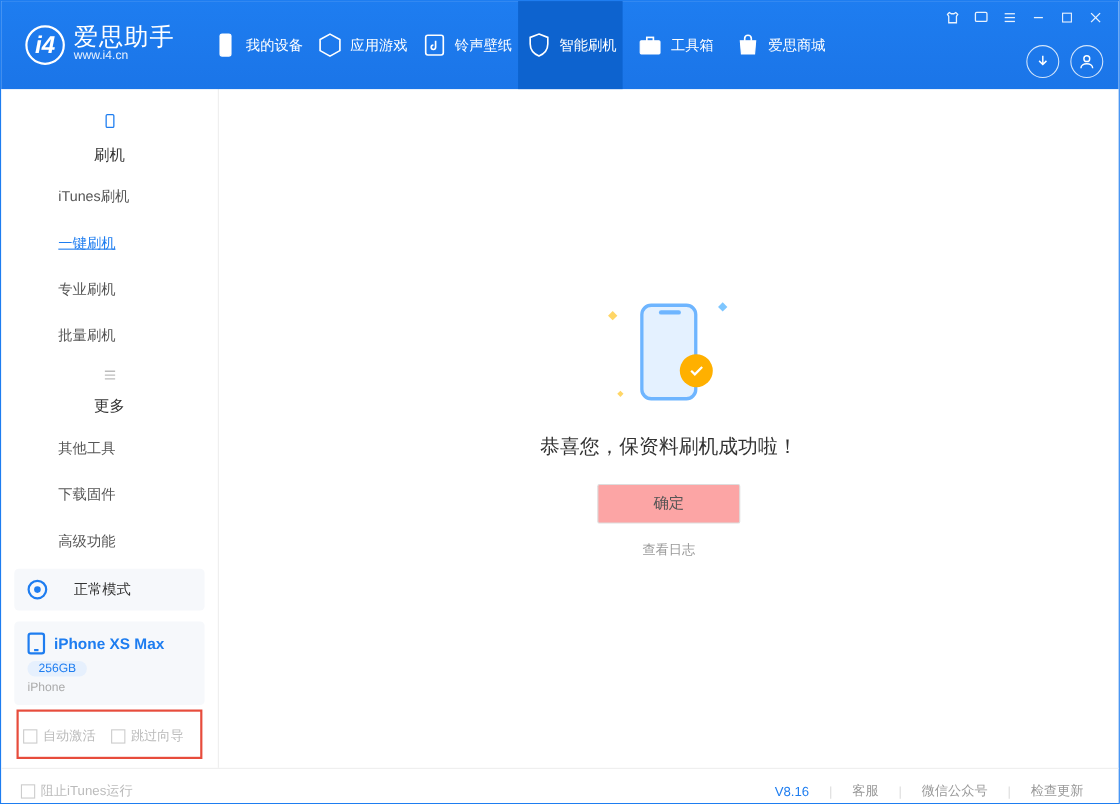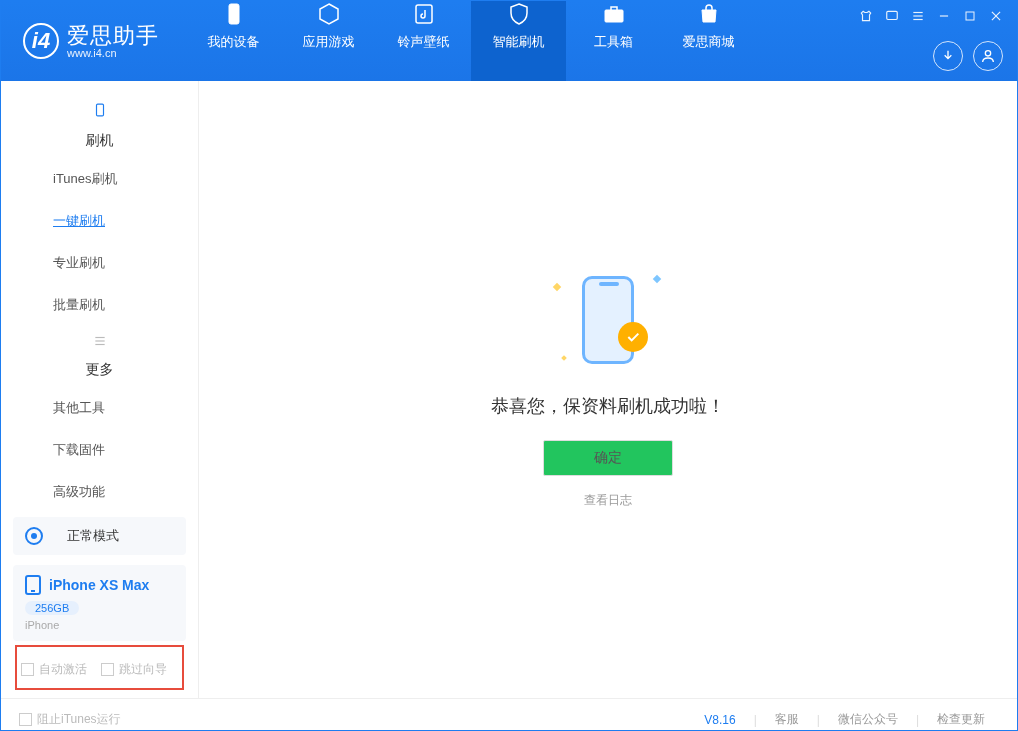--- a/index.html
+++ b/index.html
@@ -1,25 +1,25 @@
 <!DOCTYPE html>
 <html><head>
 <meta charset="utf-8">
 <style>
 * { margin: 0; padding: 0; box-sizing: border-box; font-family: "Microsoft YaHei", Arial, sans-serif; }
 body { background: #fff; width: 1018px; height: 731px; overflow: hidden; border: 1px solid #1e7df0; }
 
 
 .header { height: 80px; background: linear-gradient(to bottom, #1e7df0, #1b75e8); display: flex; align-items: center; color: #fff; position: relative; }
-.logo-wrap { display: flex; align-items: flex-end; padding: 0 18px 0 22px; min-width: 185px; }
+.logo-wrap { display: flex; align-items: flex-start; padding: 0 18px 0 22px; min-width: 185px; }
 .logo-badge { width: 36px; height: 36px; border: 2.5px solid #fff; border-radius: 50%; display: flex; align-items: center; justify-content: center; font-size: 22px; font-weight: bold; margin-right: 8px; font-style: italic; }
 .logo-text { font-size: 22px; letter-spacing: 1px; line-height: 1; }
 .logo-sub { font-size: 11px; opacity: 0.9; }
 .nav { display: flex; height: 100%; }
-.nav-item { width: 95px; display: flex; flex-direction: column; align-items: center; cursor: pointer; font-size: 13px; gap: 6px; }
+.nav-item { width: 95px; display: flex; flex-direction: row; align-items: center; justify-content: center; cursor: pointer; font-size: 13px; gap: 6px; }
 .nav-item.active { background: #0d63cf; }
 .nav-icon { width: 26px; height: 26px; display: flex; align-items: center; justify-content: center; }
 .nav-icon svg { width: 24px; height: 24px; fill: #fff; stroke: #fff; }
 .win-controls-top { position: absolute; top: 6px; right: 10px; display: flex; gap: 4px; align-items: center; }
 .win-controls-top .wc { width: 22px; height: 18px; display: flex; align-items: center; justify-content: center; cursor: pointer; opacity: 0.9; }
 .header-right { position: absolute; right: 14px; bottom: 10px; display: flex; gap: 10px; }
 .circ-btn { width: 30px; height: 30px; border: 1.5px solid rgba(255,255,255,0.8); border-radius: 50%; display: flex; align-items: center; justify-content: center; cursor: pointer; }
 
 
 .body { display: flex; height: 617px; }
@@ -45,21 +45,21 @@
 
 
 .main { flex: 1; display: flex; flex-direction: column; align-items: center; justify-content: center; position: relative; }
 .illus { width: 120px; height: 100px; position: relative; display: flex; align-items: center; justify-content: center; }
 .phone-shape { width: 52px; height: 88px; border: 3px solid #6eb5ff; border-radius: 10px; background: #e4f1ff; position: relative; }
 .phone-shape::before { content: ""; position: absolute; top: 3px; left: 14px; width: 20px; height: 4px; background: #6eb5ff; border-radius: 3px; }
 .check-badge { position: absolute; right: 20px; bottom: 18px; width: 30px; height: 30px; background: #ffb000; border-radius: 50%; display: flex; align-items: center; justify-content: center; }
 .sparkle { position: absolute; width: 6px; height: 6px; background: #ffd666; transform: rotate(45deg); }
 .sp1 { left: 6px; top: 14px; } .sp2 { right: 8px; top: 6px; background: #7ec6ff; } .sp3 { left: 14px; bottom: 10px; width:4px; height:4px; }
 .msg { font-size: 18px; color: #333; font-weight: 500; margin: 24px 0 22px; }
-.ok-btn { width: 130px; height: 36px; border: 1px solid #ddd; background: #22c55e; font-size: 14px; color: #555; cursor: pointer; border-radius: 2px; }
+.ok-btn { width: 130px; height: 36px; border: 1px solid #ddd; background: #fca5a5; font-size: 14px; color: #555; cursor: pointer; border-radius: 2px; }
 .log-link { font-size: 12px; color: #999; margin-top: 16px; cursor: pointer; }
 
 
 .footer { height: 42px; border-top: 1px solid #eee; display: flex; align-items: center; padding: 0 18px; font-size: 12px; color: #999; }
 .footer .chk { color: #bbb; }
 .footer-right { margin-left: auto; display: flex; align-items: center; gap: 4px; }
 .fr-link { color: #999; padding: 0 14px; cursor: pointer; }
 .fr-sep { color: #ddd; }
 .ver { color: #1e7df0; padding-right: 14px; }
 </style>

